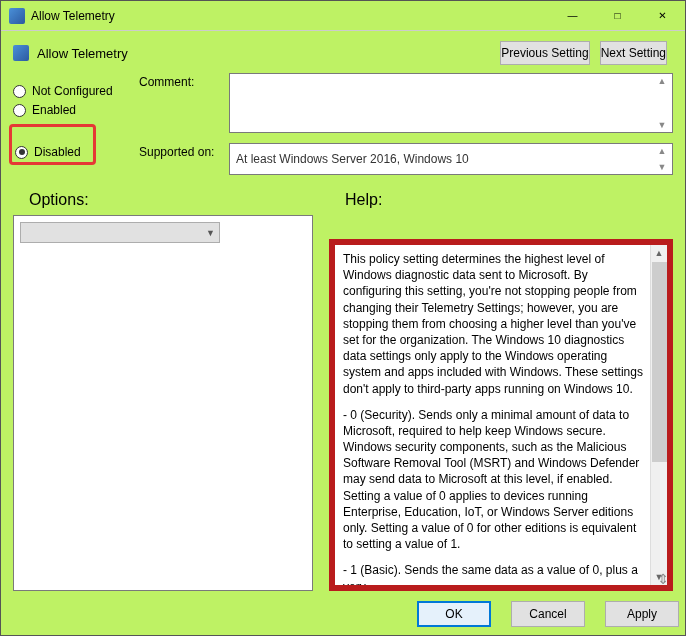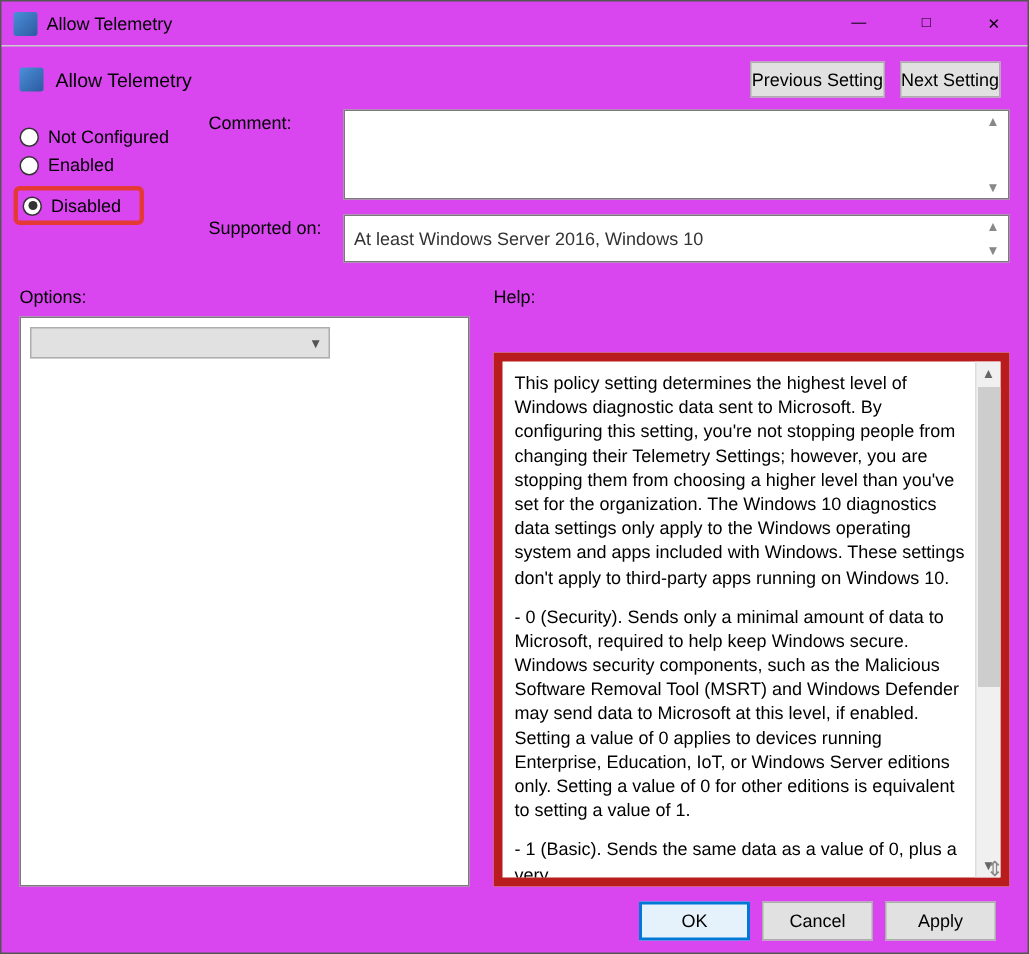--- a/index.html
+++ b/index.html
@@ -1,56 +1,56 @@
 <!DOCTYPE html>
 <html><head>
 <meta charset="utf-8">
 <style>
 * { box-sizing: border-box; margin: 0; padding: 0; }
 body { font-family: "Segoe UI", Tahoma, sans-serif; font-size: 12px; background: #fff; width: 686px; height: 636px; overflow: hidden; }
-.window { border: 1px solid #555; width: 686px; height: 636px; display: flex; flex-direction: column; background: #d946ef; }
+.window { border: 1px solid #555; width: 686px; height: 636px; display: flex; flex-direction: column; background: #bef264; }
 .titlebar { height: 30px; display: flex; align-items: center; border-bottom: 1px solid #ccc; }
 .titlebar .ticon { width: 16px; height: 16px; margin: 0 6px 0 8px; background: linear-gradient(135deg,#4a90d9,#2c5aa0); border-radius:2px; }
 .titlebar .title { flex: 1; font-size: 12px; }
 .titlebar .winbtns { display: flex; }
 .winbtn { width: 45px; height: 29px; display: flex; align-items: center; justify-content: center; font-family: "Segoe MDL2 Assets","Segoe UI Symbol",sans-serif; font-size: 10px; cursor: pointer; }
 .header-row { display: flex; align-items: center; padding: 10px 12px 8px 12px; }
 .header-row .hicon { width: 16px; height: 16px; margin-right: 8px; background: linear-gradient(135deg,#4a90d9,#2c5aa0); border-radius:2px; }
 .header-row .htitle { font-size: 13px; flex: 1; }
 .navbtns { display: flex; gap: 10px; margin-right: 6px; }
 .btn { border: 1px solid #adadad; background: #e1e1e1; padding: 4px 0; font-size: 12px; cursor: pointer; }
 .body { display: flex; padding: 0 12px; gap: 16px; }
 .leftcol { width: 110px; padding-top: 6px; }
 .radio-row { display: flex; align-items: center; gap: 6px; margin: 5px 0; font-size: 12px; cursor: pointer; }
 .radio { width: 13px; height: 13px; border: 1px solid #333; border-radius: 50%; display: inline-flex; align-items: center; justify-content: center; background:#fff;}
 .radio.sel::after { content:""; width:6px; height:6px; background:#333; border-radius:50%; }
-.selected-highlight { border: 3px solid #e53935; border-radius: 4px; padding: 3px 12px 3px 3px; margin: 2px 0 2px -4px; display: inline-flex; }
+.selected-highlight { border: 3px solid #e53935; border-radius: 4px; padding: 18px 12px 3px 3px; margin: 2px 0 2px -4px; display: inline-flex; }
 .rightfields { flex: 1; }
 .field-row { display: flex; margin-bottom: 10px; }
 .field-label { width: 90px; font-size: 12px; padding-top: 2px; }
 .textarea { flex: 1; border: 1px solid #7a7a7a; background: #fff; min-height: 60px; position: relative; padding: 4px 20px 4px 6px; font-size: 12px; color: #333; }
 .textarea.small { min-height: 32px; display:flex; align-items:center; }
 .scroll-arrows { position: absolute; right: 2px; top: 2px; bottom: 2px; width: 16px; display: flex; flex-direction: column; justify-content: space-between; color:#888; font-size:9px; align-items:center;}
 .lower { display: flex; gap: 16px; padding: 6px 12px 0 12px; flex: 1; min-height: 0; }
 .lower-col { display: flex; flex-direction: column; min-width: 0; }
-.lower .section-label { font-size: 12px; margin-bottom: 6px; }
+.lower .section-label { font-size: 16px; margin-bottom: 6px; margin-left: 16px; }
 .options-col { width: 300px; }
 .options-box { flex: 1; border: 1px solid #7a7a7a; background: #fff; padding: 6px; overflow:auto;}
 .dropdown { width: 200px; height: 21px; border: 1px solid #adadad; background: #e1e1e1; display: flex; align-items: center; justify-content: flex-end; padding: 0 4px; }
 .dropdown .chev { font-size: 9px; color: #555; }
 .help-col { flex: 1; gap: 24px; }
 .help-box { flex: 1; border: 6px solid #b91c1c; background: #fff; position: relative; overflow: hidden; display:flex;}
 .help-text { padding: 6px 2px 6px 8px; font-size: 12px; line-height: 1.35; overflow: hidden; flex:1;}
 .help-text p { margin-bottom: 10px; }
 .help-scroll { width: 17px; background: #f0f0f0; border-left: 1px solid #ddd; display:flex; flex-direction:column; align-items:center;}
 .help-scroll .arr { font-size:9px; color:#666; height:16px; display:flex; align-items:center; justify-content:center; width:100%;}
 .help-scroll .thumb { width: 15px; background:#cdcdcd; flex: 0 0 200px; margin:1px;}
 .help-scroll .track { flex:1; }
 .resize-grip { position:absolute; right:-2px; bottom:-2px; font-size:14px; color:#888; }
-.footer { display: flex; justify-content: flex-end; gap: 8px; padding: 10px 21px 8px 14px; }
+.footer { display: flex; justify-content: flex-end; gap: 20px; padding: 10px 6px 8px 14px; }
 .footer .btn { min-width: 74px; padding: 4px 10px; }
 .footer .btn.primary { border: 2px solid #0078d7; background:#e5f1fb;}
 </style>
 </head>
 <body>
 
 <div class="window">
 
   <div class="titlebar">
     <div class="ticon"></div>

